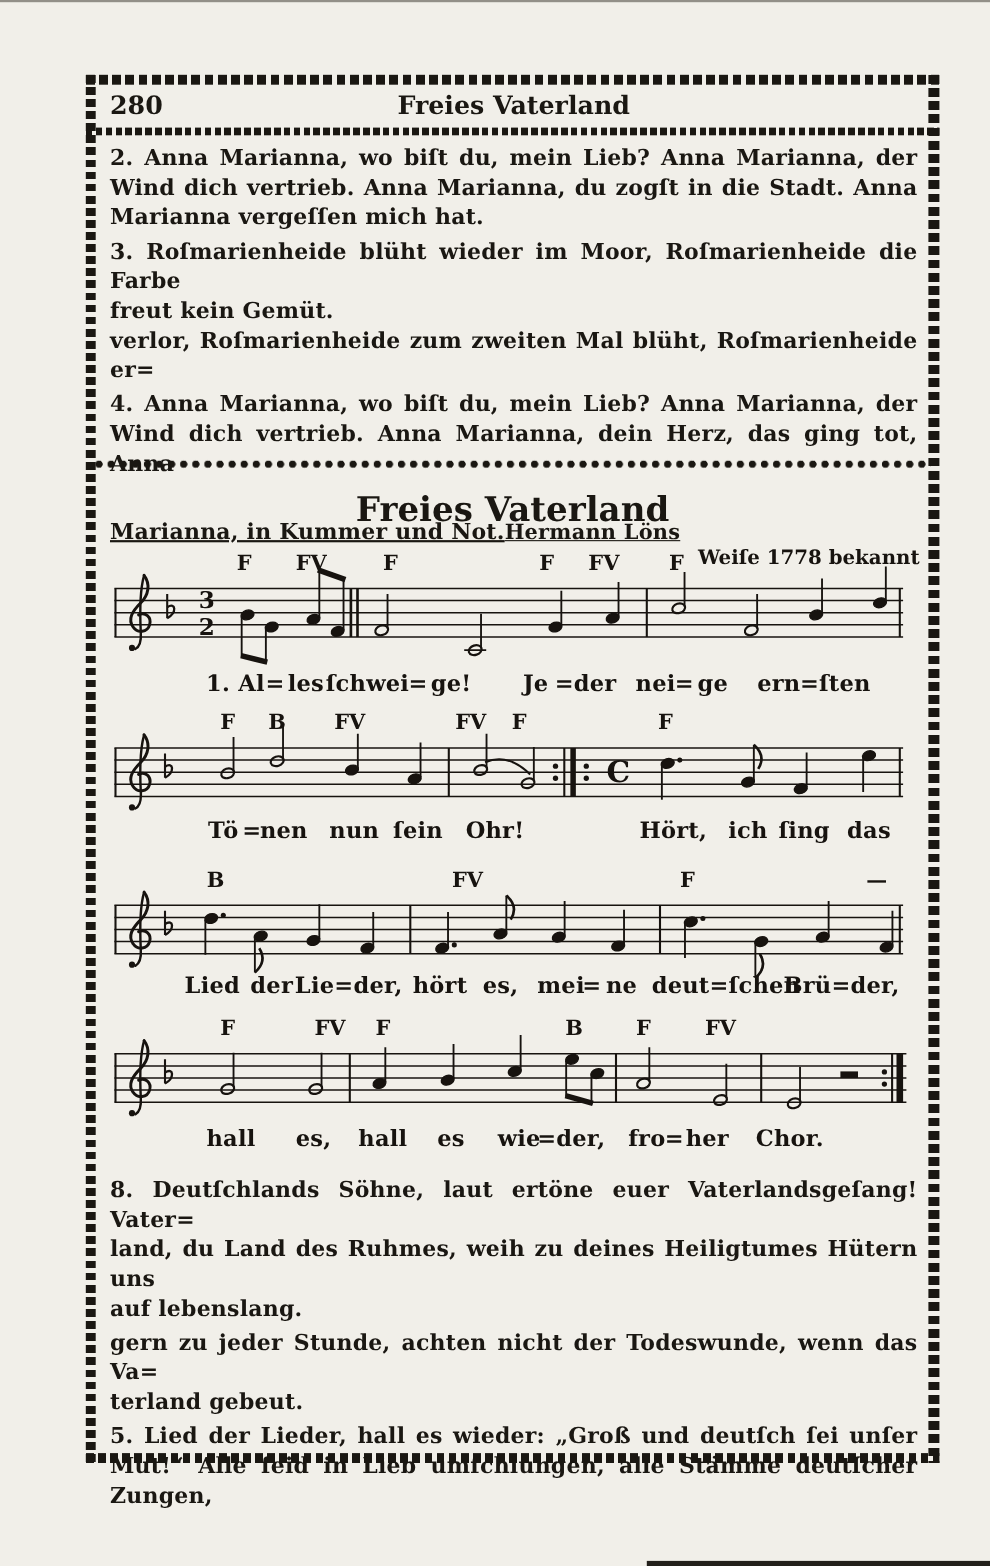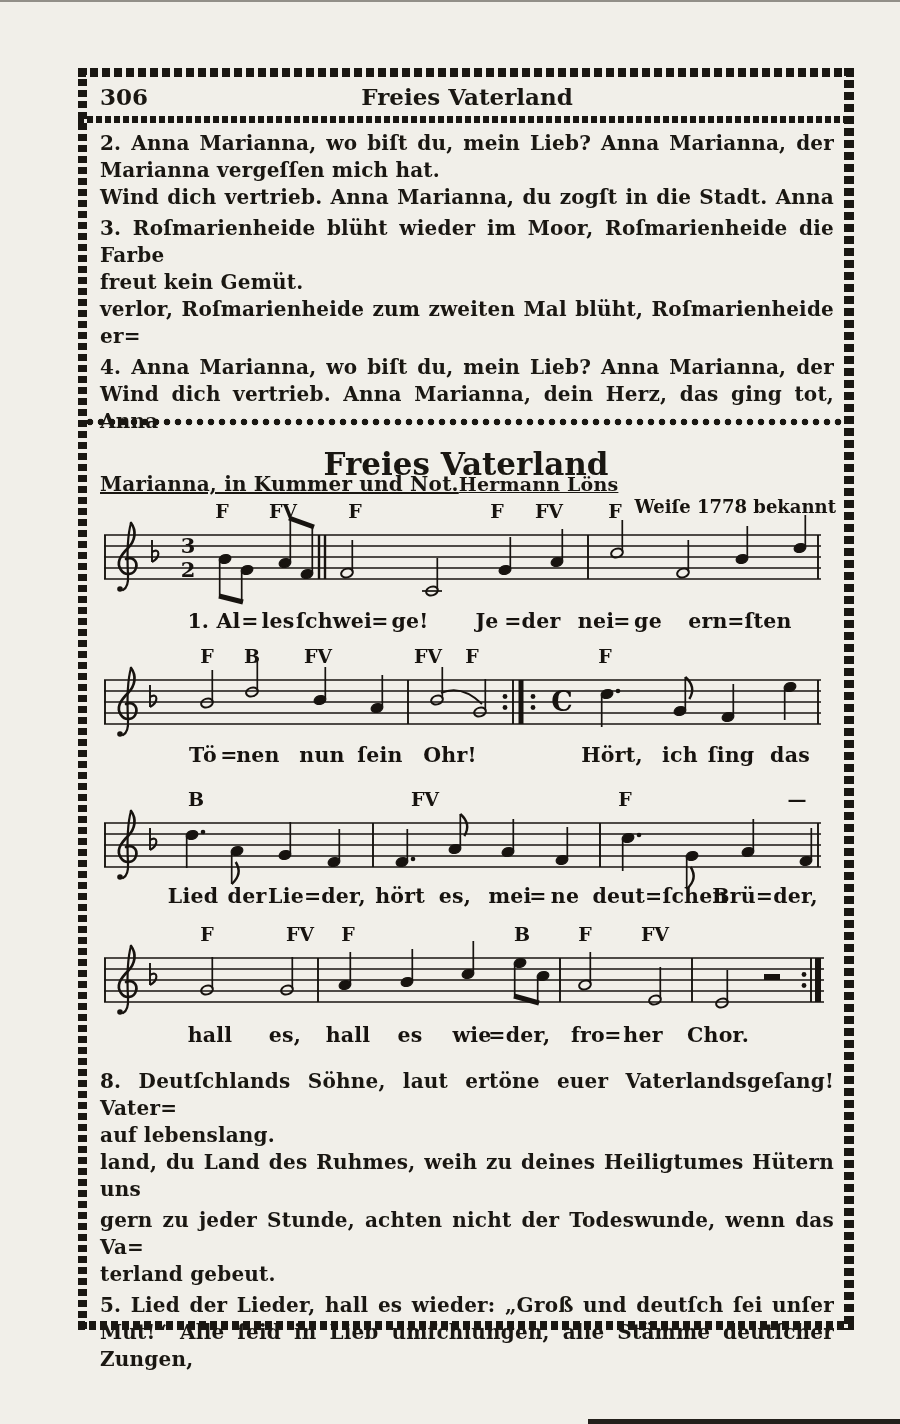--- a/index.html
+++ b/index.html
@@ -41,30 +41,30 @@
 
 <div class="edge-top"></div>
 
 <div class="frame">
   <div class="bd t"></div>
   <div class="bd b"></div>
   <div class="bd l"></div>
   <div class="bd r"></div>
 
   <div class="header">
-    <span class="pagenum">306</span>
+    <span class="pagenum">280</span>
     <span class="running">Freies Vaterland</span>
   </div>
   <div class="hsep"></div>
 
   <section class="verses vtop">
     <div class="verse">
       <div class="vl">2. Anna Marianna, wo biſt du, mein Lieb? Anna Marianna, der</div>
+      <div class="vl">Wind dich vertrieb. Anna Marianna, du zogſt in die Stadt. Anna</div>
       <div class="vl last">Marianna vergeſſen mich hat.</div>
-      <div class="vl">Wind dich vertrieb. Anna Marianna, du zogſt in die Stadt. Anna</div>
     </div>
     <div class="verse">
       <div class="vl">3. Roſmarienheide blüht wieder im Moor, Roſmarienheide die Farbe</div>
       <div class="vl last">freut kein Gemüt.</div>
       <div class="vl">verlor, Roſmarienheide zum zweiten Mal blüht, Roſmarienheide er=</div>
     </div>
     <div class="verse">
       <div class="vl">4. Anna Marianna, wo biſt du, mein Lieb? Anna Marianna, der</div>
       <div class="vl">Wind dich vertrieb. Anna Marianna, dein Herz, das ging tot, Anna</div>
       <div class="vl last flexline">
@@ -342,22 +342,22 @@
         <text x="588" y="1042" text-anchor="middle" font-size="20.5" fill="#17130f" style="font-family:'DejaVu Serif','Liberation Serif',serif;font-weight:bold;letter-spacing:.2px;">fro</text>
         <text x="613" y="1042" text-anchor="middle" font-size="20.5" fill="#17130f" style="font-family:'DejaVu Serif','Liberation Serif',serif;font-weight:bold;letter-spacing:.2px;">=</text>
         <text x="643" y="1042" text-anchor="middle" font-size="20.5" fill="#17130f" style="font-family:'DejaVu Serif','Liberation Serif',serif;font-weight:bold;letter-spacing:.2px;">her</text>
         <text x="718" y="1042" text-anchor="middle" font-size="20.5" fill="#17130f" style="font-family:'DejaVu Serif','Liberation Serif',serif;font-weight:bold;letter-spacing:.2px;">Chor.</text>
       </svg>
     </div>
 
   <section class="verses vbottom">
     <div class="verse">
       <div class="vl">8. Deutſchlands Söhne, laut ertöne euer Vaterlandsgeſang! Vater=</div>
+      <div class="vl">land, du Land des Ruhmes, weih zu deines Heiligtumes Hütern uns</div>
       <div class="vl last">auf lebenslang.</div>
-      <div class="vl">land, du Land des Ruhmes, weih zu deines Heiligtumes Hütern uns</div>
     </div>
     <div class="verse">
       <div class="vl">gern zu jeder Stunde, achten nicht der Todeswunde, wenn das Va=</div>
       <div class="vl last">terland gebeut.</div>
     </div>
     <div class="verse">
       <div class="vl">5. Lied der Lieder, hall es wieder: „Groß und deutſch ſei unſer</div>
       <div class="vl">Mut!“ Alle ſeid in Lieb umſchlungen, alle Stämme deutſcher Zungen,</div>
 
     </div>

